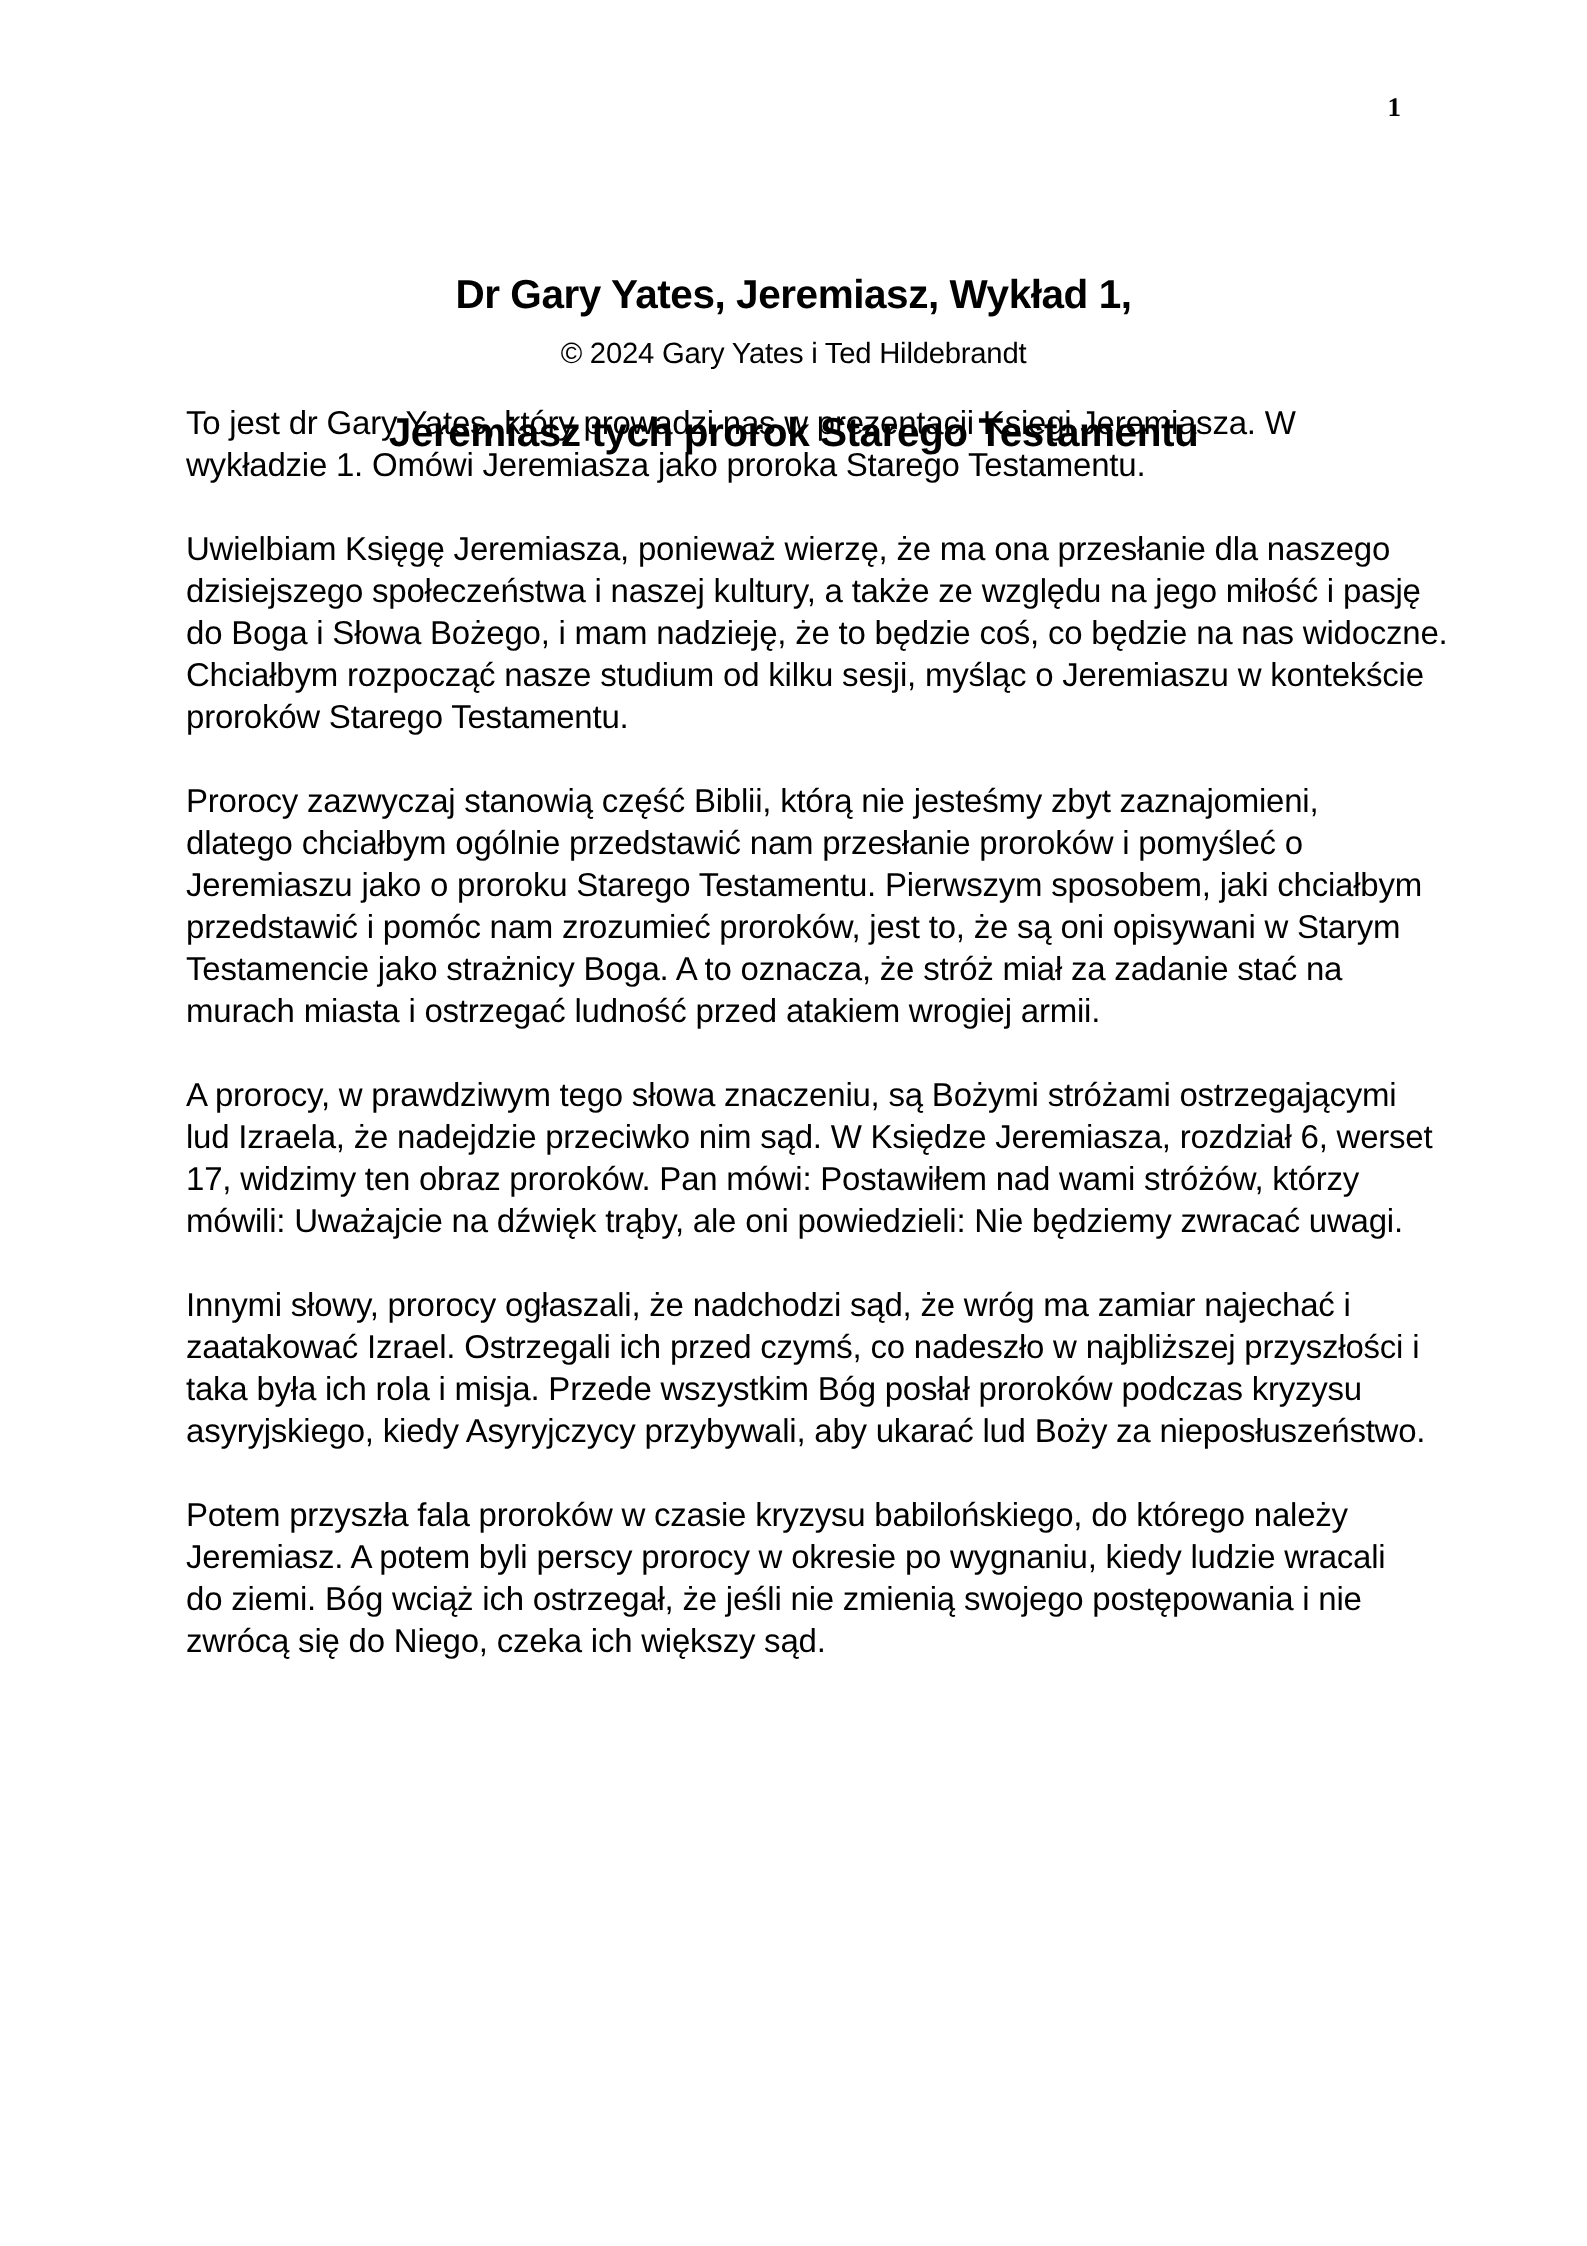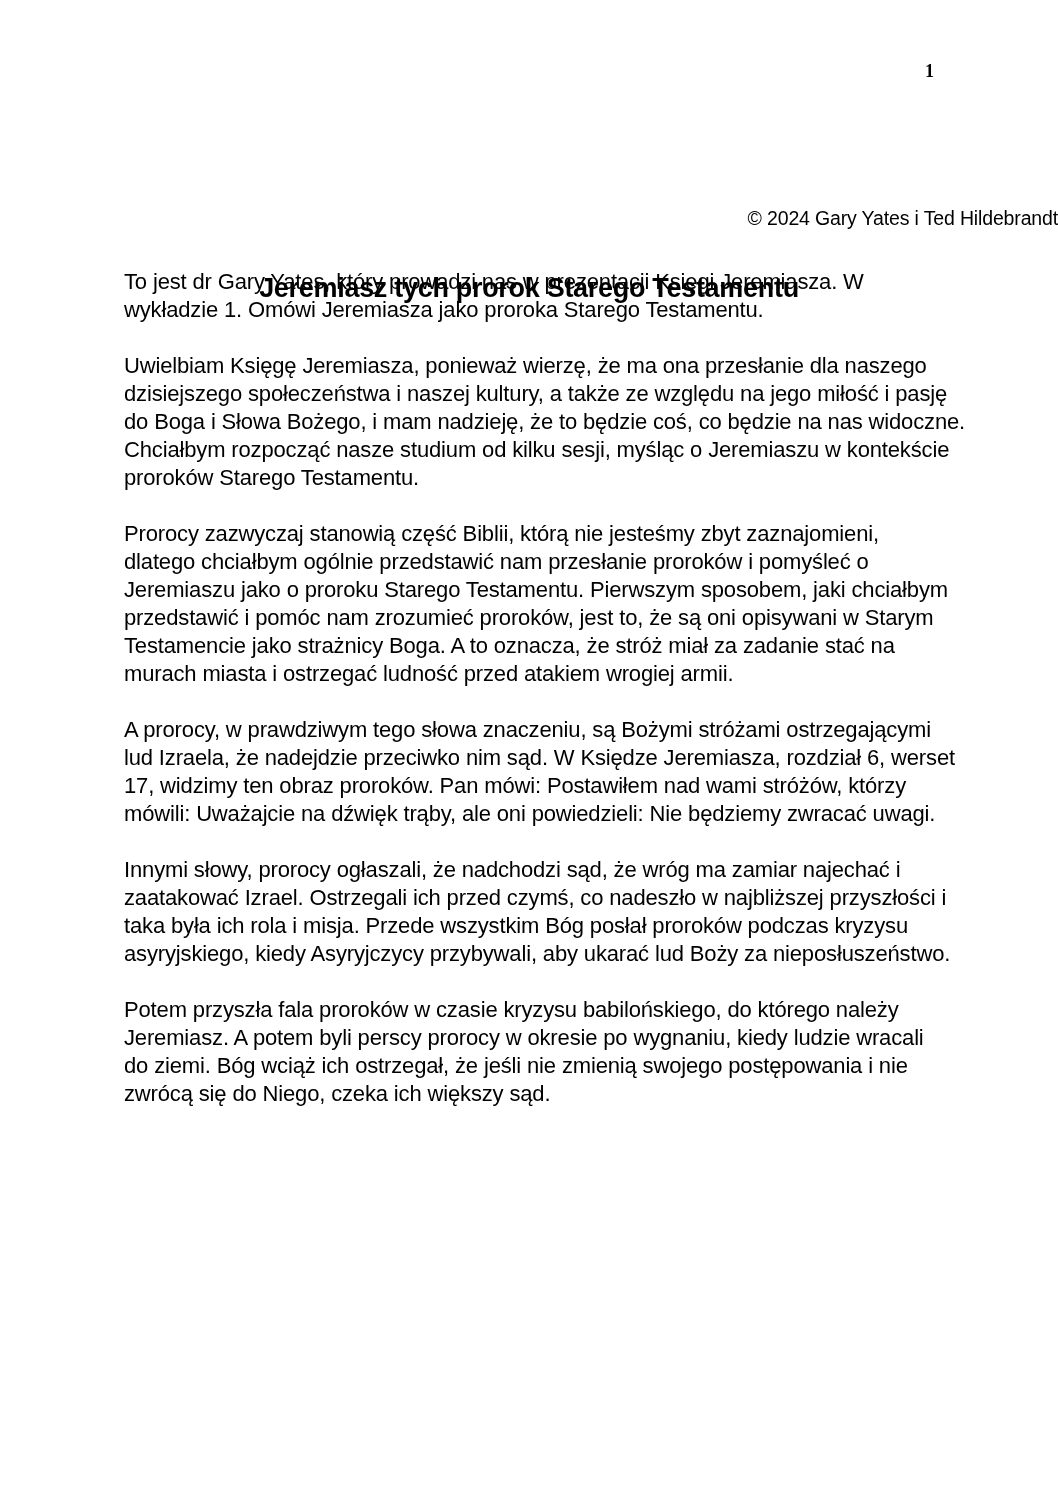--- a/index.html
+++ b/index.html
@@ -32,24 +32,24 @@
     width: 100%;
     text-align: center;
     font-weight: bold;
     font-size: 27px;
     line-height: 46px;
     letter-spacing: -0.3px;
     white-space: pre-line;
   }
   .copyright {
     position: absolute;
-    top: 204px;
+    top: 222px;
     left: 0;
     width: 100%;
-    text-align: right;
+    text-align: center;
     font-size: 19.5px;
     line-height: 28px;
     letter-spacing: -0.15px;
   }
   .body-text {
     position: absolute;
     top: 268px;
     left: 124px;
     width: 844px;
     font-size: 22px;
@@ -61,21 +61,21 @@
     white-space: pre-line;
   }
 </style>
 </head>
 <body>
 
 <div class="page">
   <div class="page-number">1</div>
 
   <div class="title-block">
-    <br>
+    <span>Dr Gary Yates, Jeremiasz, Wykład 1,</span><br>
     <span>Jeremiasz tych prorok Starego Testamentu</span>
   </div>
 
   <div class="copyright">© 2024 Gary Yates i Ted Hildebrandt</div>
 
   <div class="body-text">
     <p>To jest dr Gary Yates, który prowadzi nas w prezentacji Księgi Jeremiasza. W
 wykładzie 1. Omówi Jeremiasza jako proroka Starego Testamentu.</p>
     <p>Uwielbiam Księgę Jeremiasza, ponieważ wierzę, że ma ona przesłanie dla naszego
 dzisiejszego społeczeństwa i naszej kultury, a także ze względu na jego miłość i pasję

